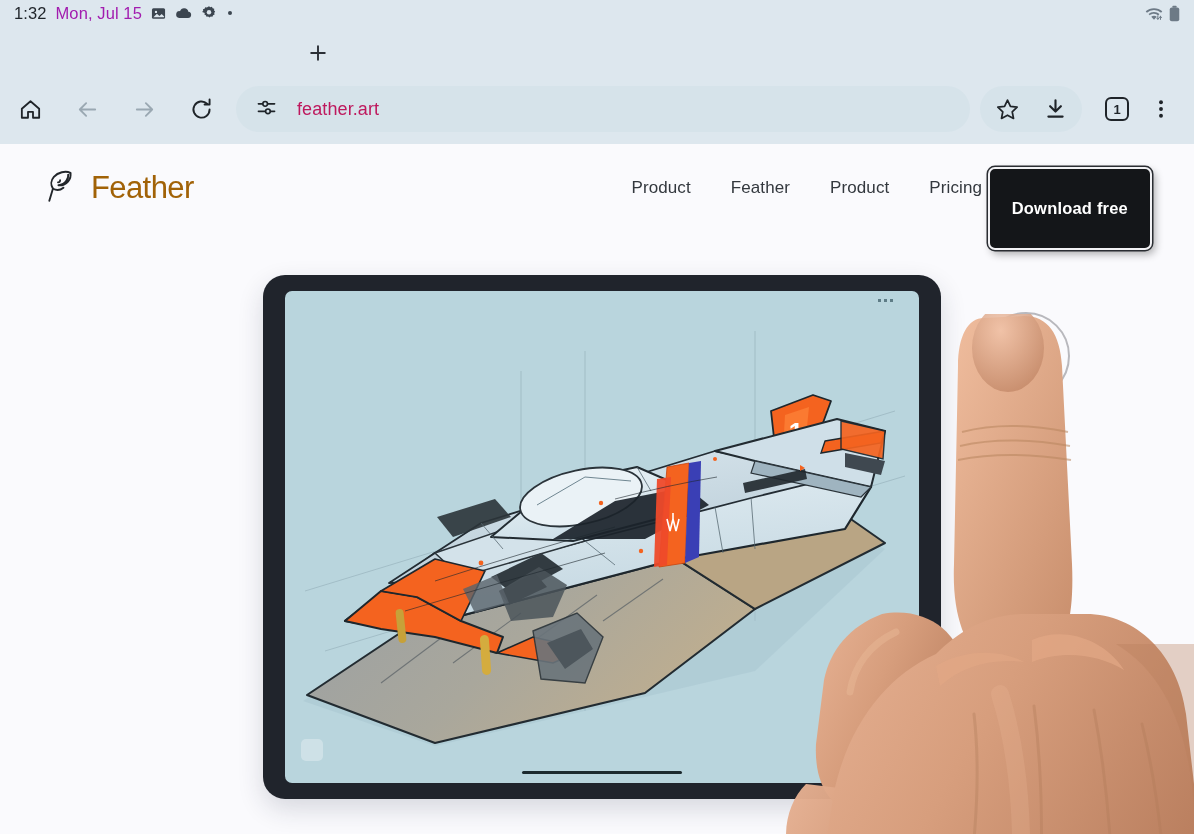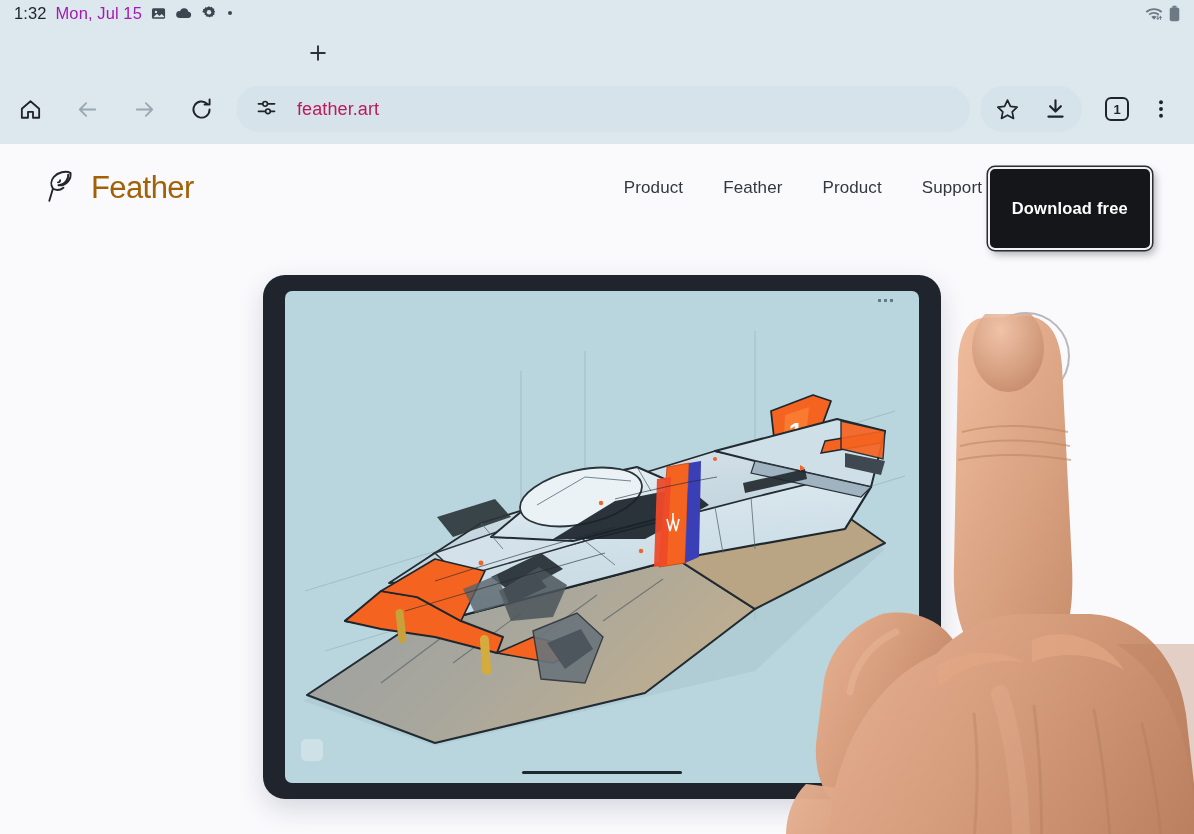--- a/index.html
+++ b/index.html
@@ -256,21 +256,21 @@
             <path d="M16.6 12.9c0 1.25-1.02 2.27-2.27 2.27" fill="none" stroke="#22262b" stroke-width="1.9" stroke-linecap="round"></path>
           </svg>
         </span>
         <span class="brand-name">Feather</span>
       </div>
 
       <nav class="nav">
         <span class="nav-link">Product</span>
         <span class="nav-link">Feather</span>
         <span class="nav-link">Product</span>
-        <span class="nav-link">Support</span>
+        <span class="nav-link">Pricing</span>
         <span style="width:128px"></span>
       </nav>
     </div>
 
     <div class="tapring"></div>
 
     <div class="cta">Download free</div>
 
     <div class="tablet">
       <div class="screen">

